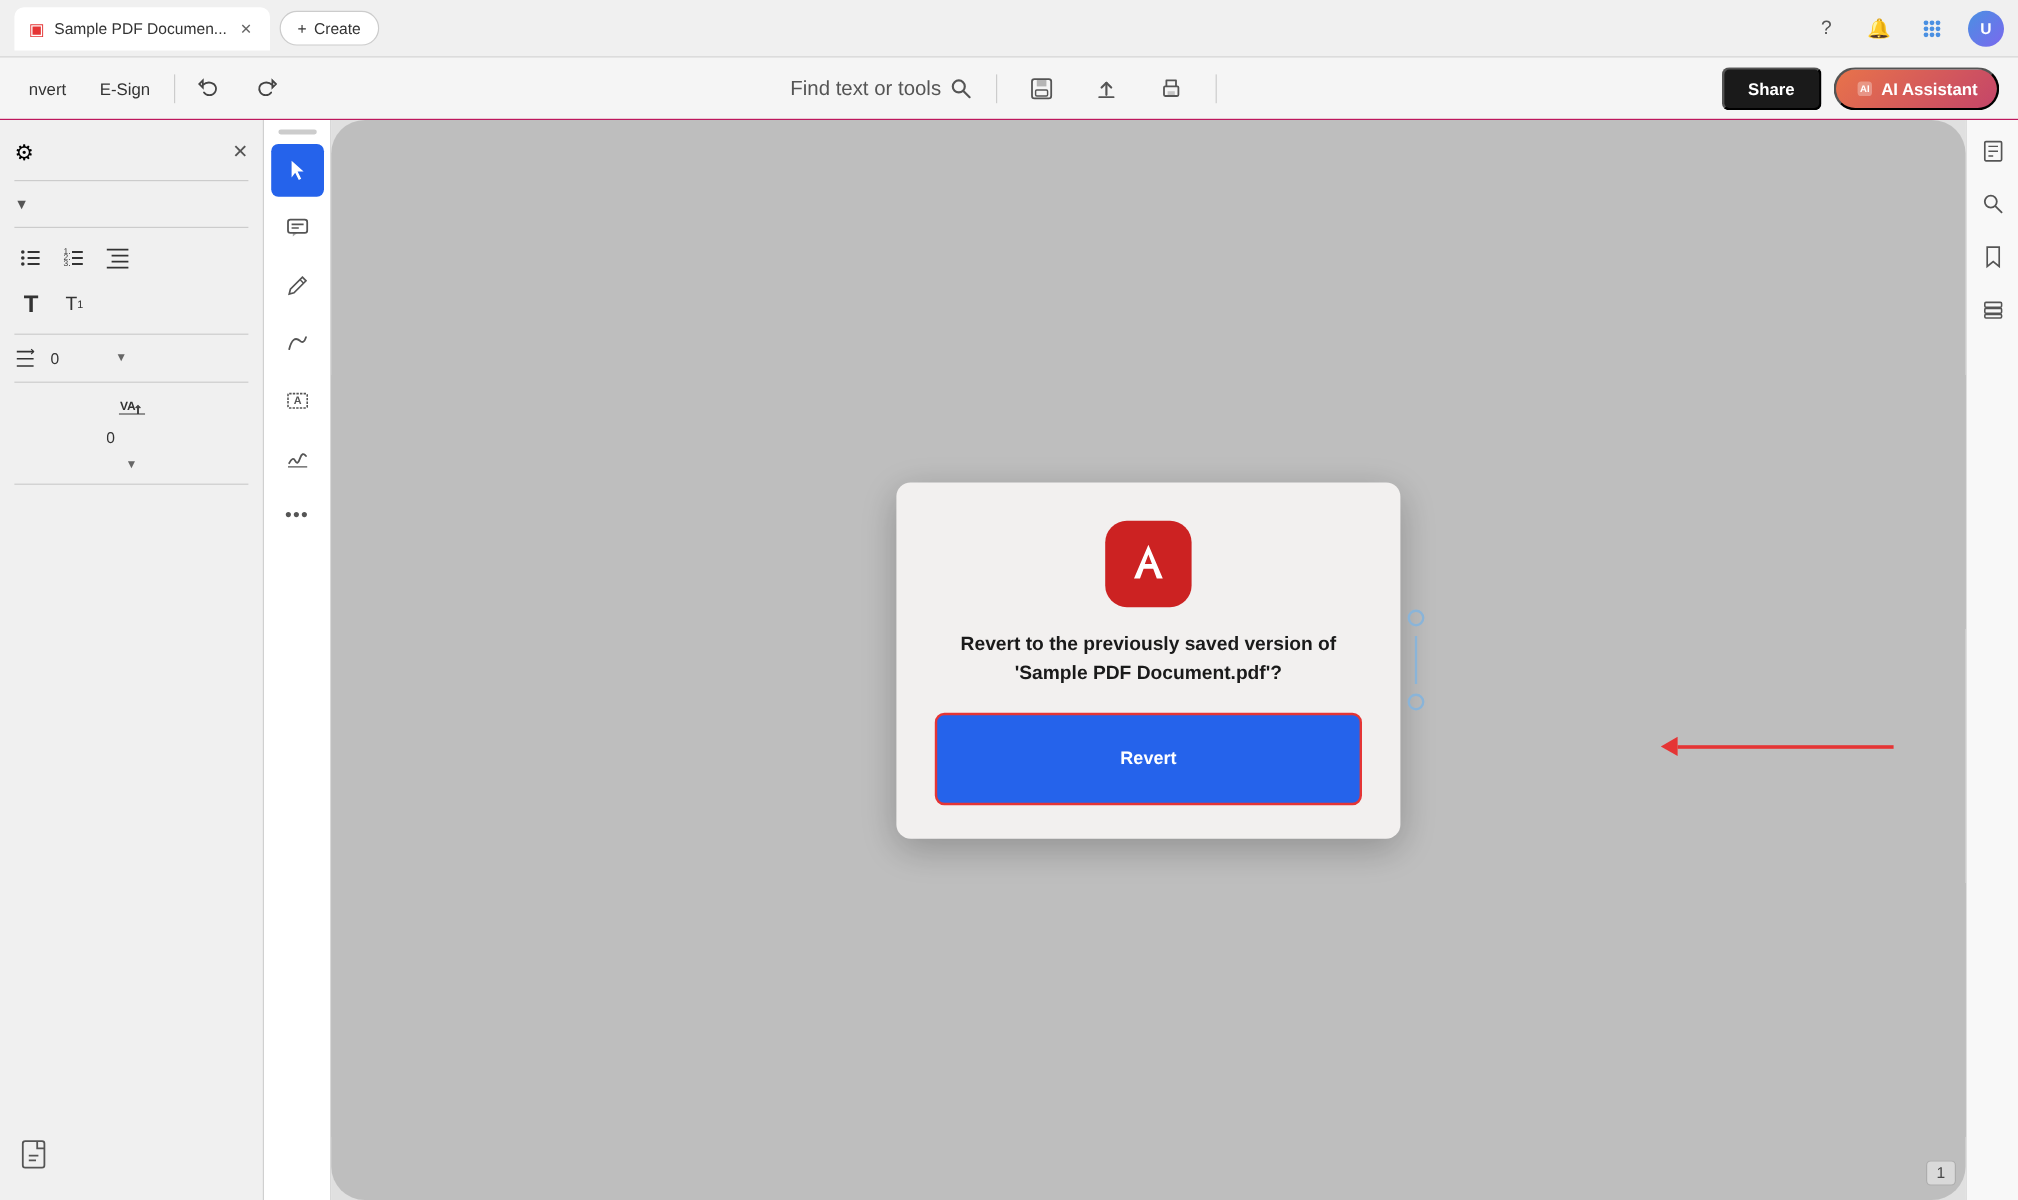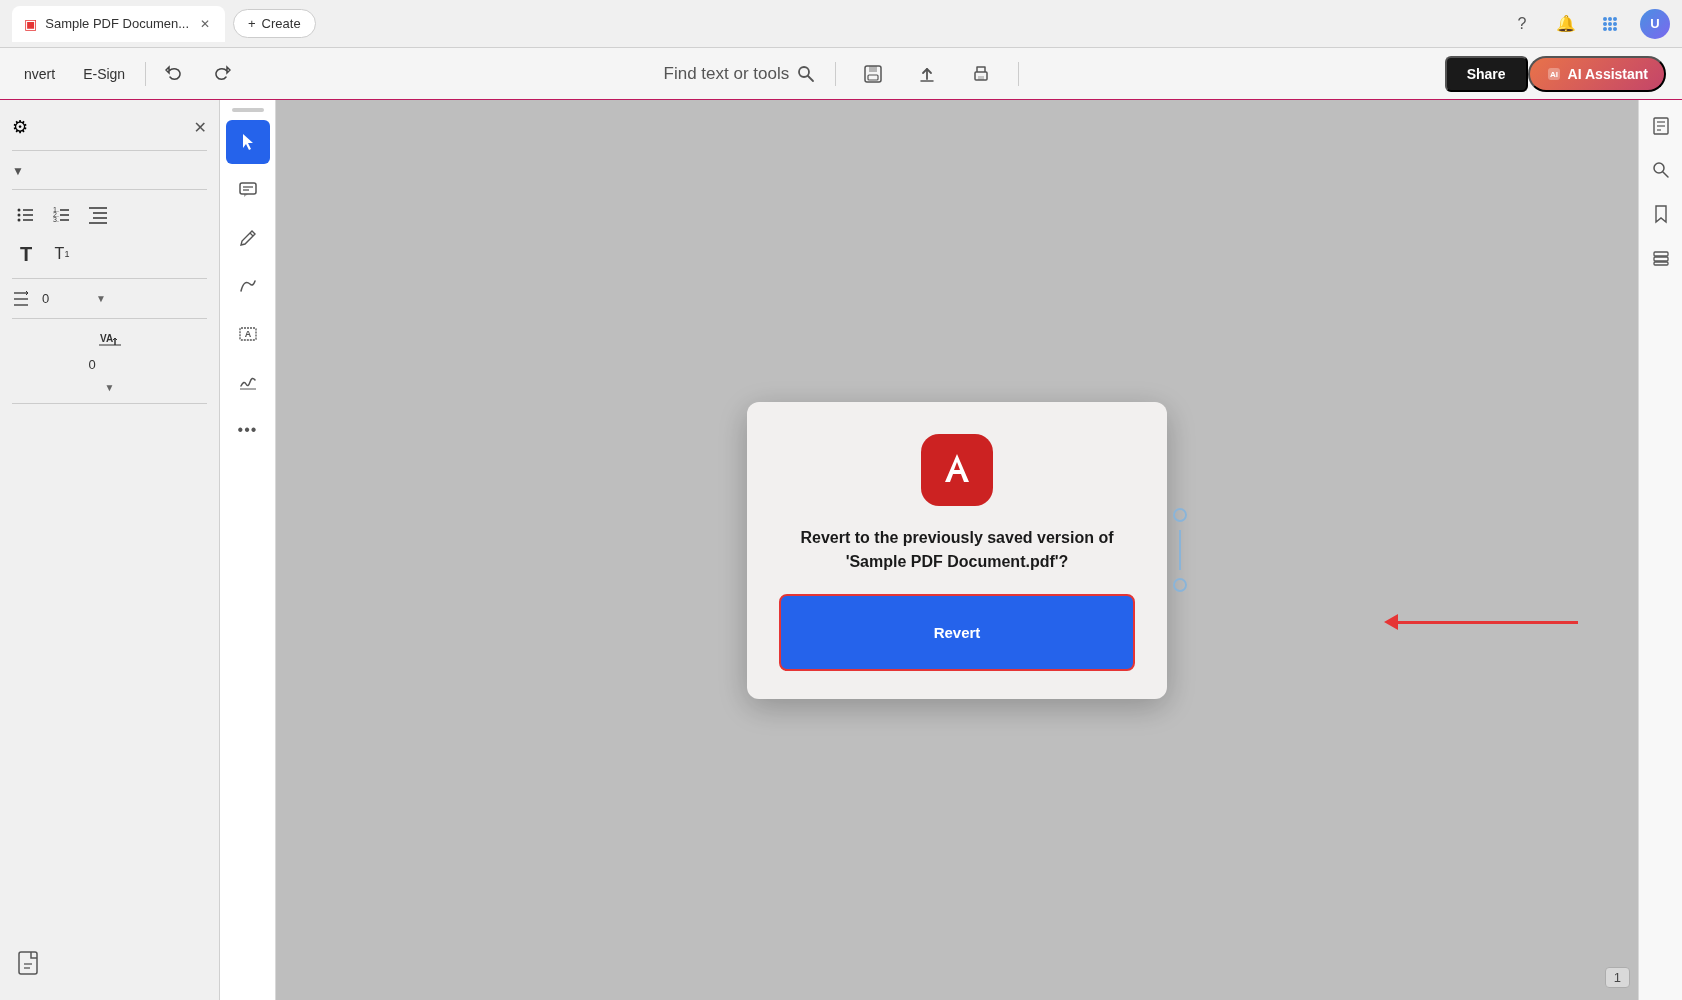--- a/index.html
+++ b/index.html
@@ -99,20 +99,21 @@
       display: flex;
       align-items: center;
       gap: 8px;
       color: #555;
       font-size: 17px;
       cursor: pointer;
     }
     .toolbar-right {
       display: flex;
       align-items: flex-start;
+      gap: 10px;
     }
     .icon-btn {
       width: 34px; height: 34px;
       display: flex; align-items: center; justify-content: center;
       cursor: pointer;
       border-radius: 4px;
       color: #555;
       font-size: 18px;
     }
     .share-btn {
@@ -252,20 +253,21 @@
 
     
     .overlay {
       position: absolute;
       top: 0; left: 0; right: 0; bottom: 0;
       background: rgba(0,0,0,0.15);
       display: flex;
       align-items: center;
       justify-content: center;
       z-index: 100;
+      border-radius: 28px;
     }
 
     
     .dialog {
       background: #f2f0ef;
       border-radius: 12px;
       padding: 32px 32px 28px;
       width: 420px;
       display: flex;
       flex-direction: column;

